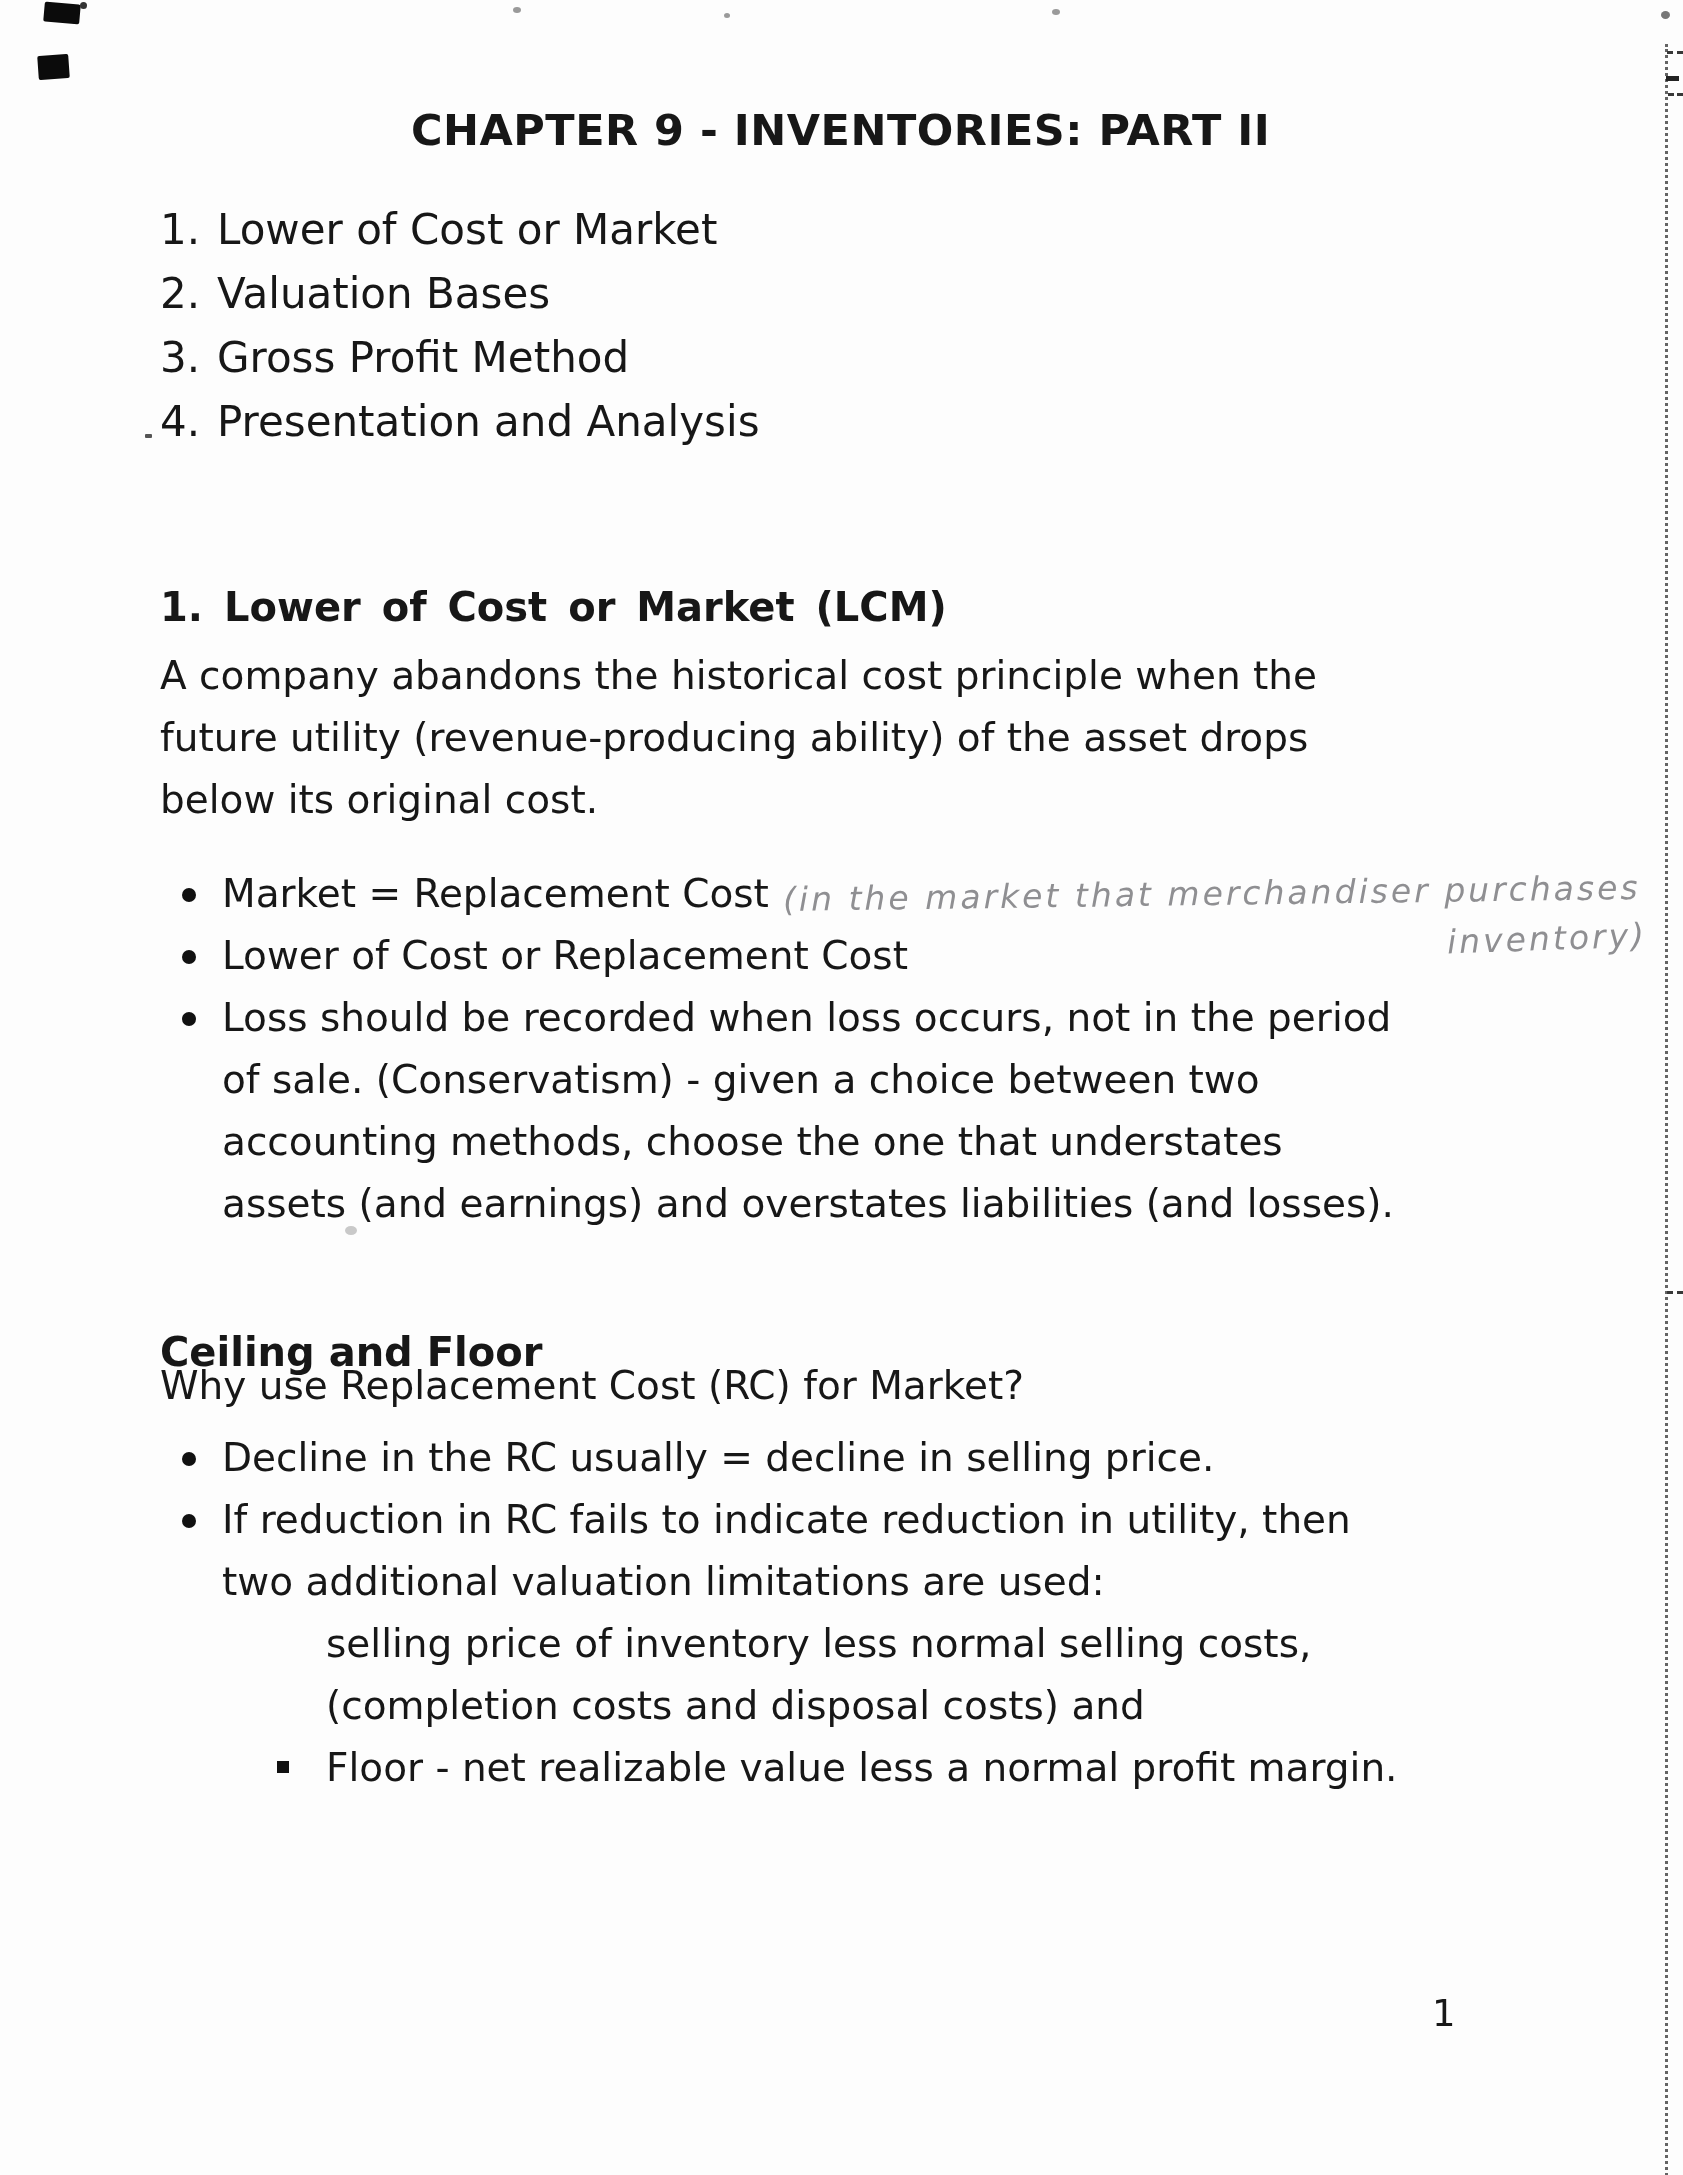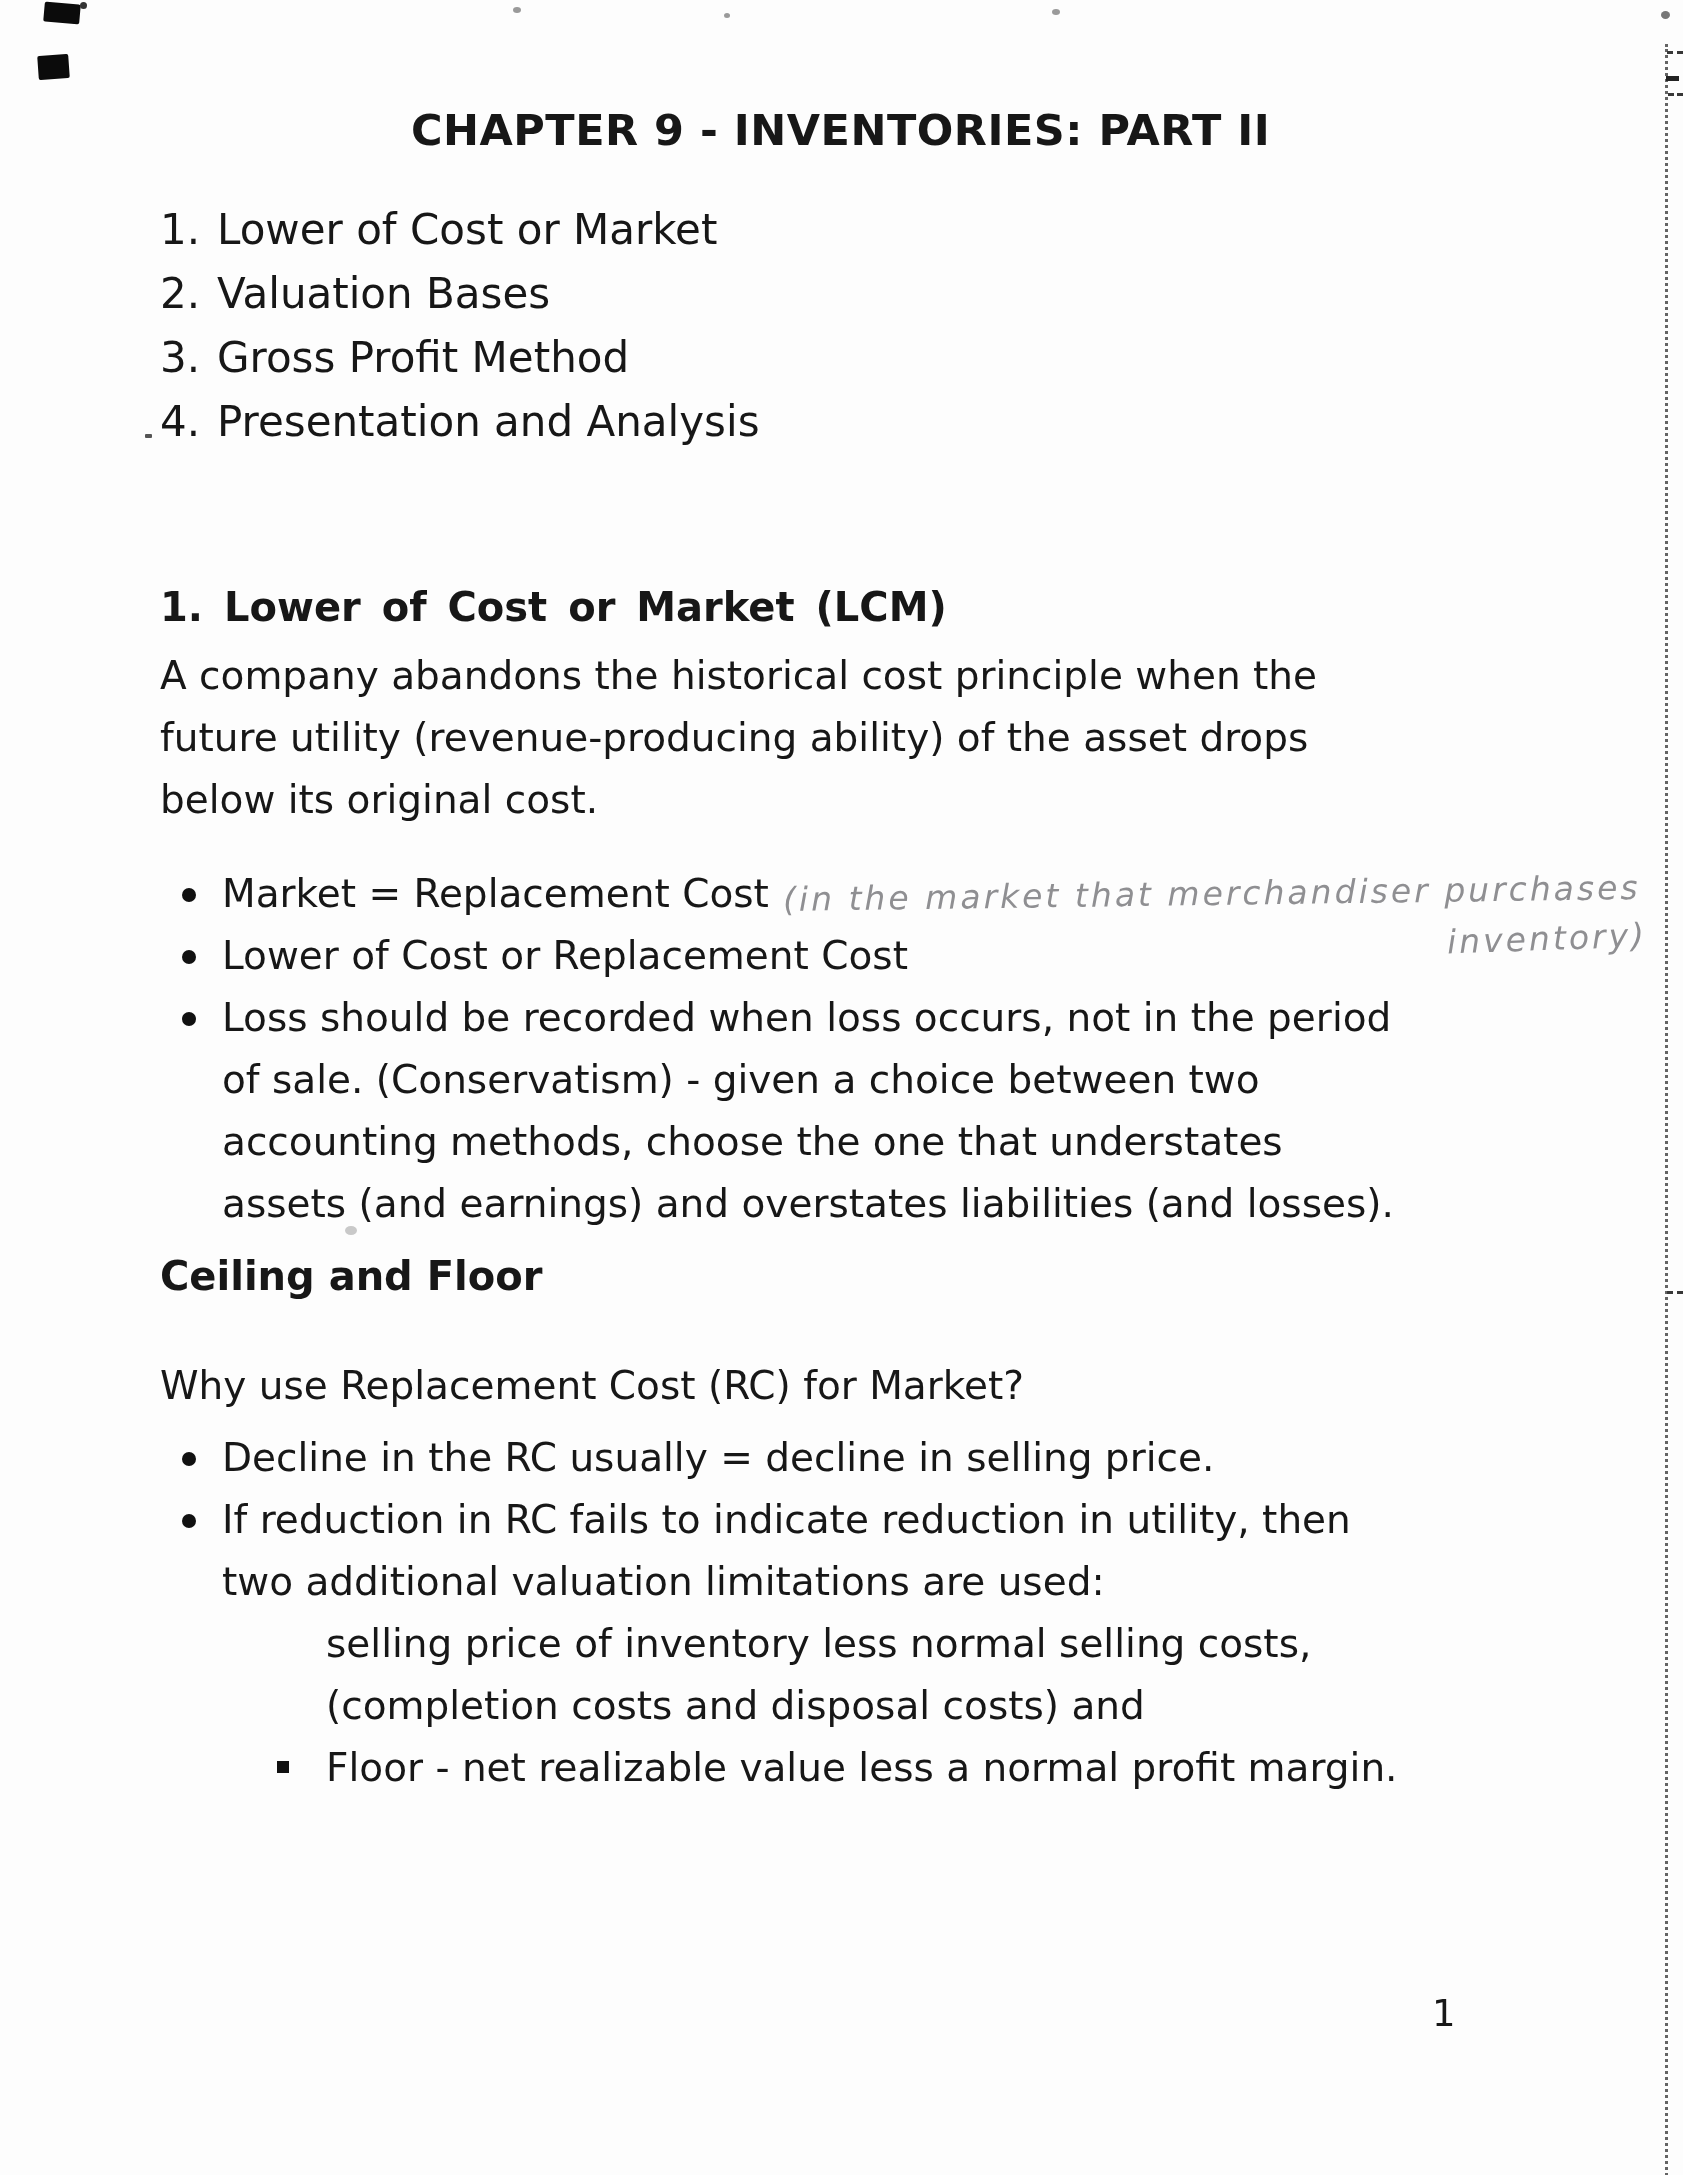--- a/index.html
+++ b/index.html
@@ -14,21 +14,21 @@
   .title{
     left:411px;top:105px;font-size:43px;font-weight:600;letter-spacing:0.5px;
   }
   .outline{left:160px;top:198px;}
   .outline .oline{font-size:42px;line-height:64px;}
   .outline .num{display:inline-block;min-width:57px;}
   .h-lcm{left:160px;top:584px;font-size:40px;font-weight:bold;word-spacing:7px;}
   .intro{left:160px;top:645px;}
   .bodytxt{font-size:39px;line-height:62px;}
   .bullets1{left:160px;top:863px;}
-  .cf-head{left:160px;top:1253px;font-size:40px;font-weight:bold;}
+  .cf-head{left:160px;top:1329px;font-size:40px;font-weight:bold;}
   .cf-q{left:160px;top:1355px;}
   .bullets2{left:160px;top:1420px;margin-top:7px;}
   
   .bline{position:relative;padding-left:62px;}
   .cont{padding-left:62px;}
   .dot{
     position:absolute;left:22px;top:25px;width:14px;height:14px;
     border-radius:50%;background:#111;
   }
   .subline{position:relative;padding-left:166px;}

